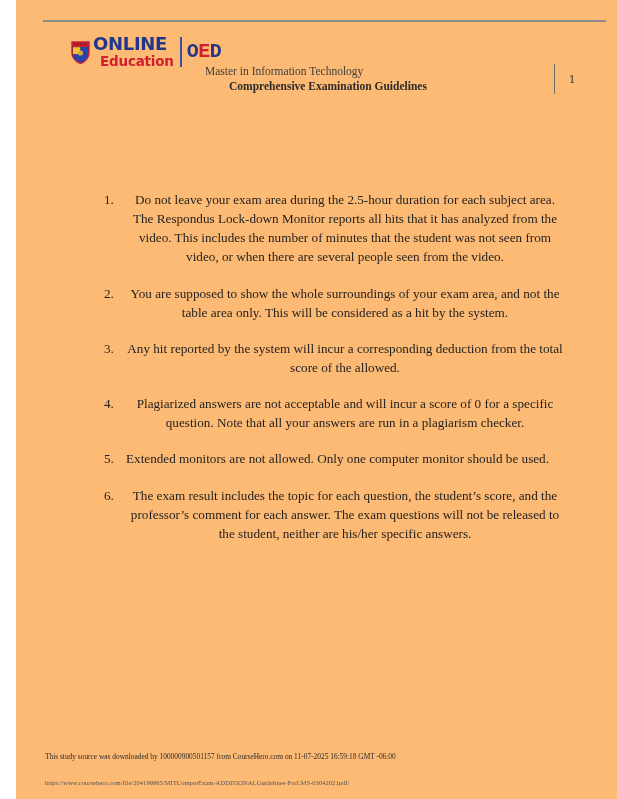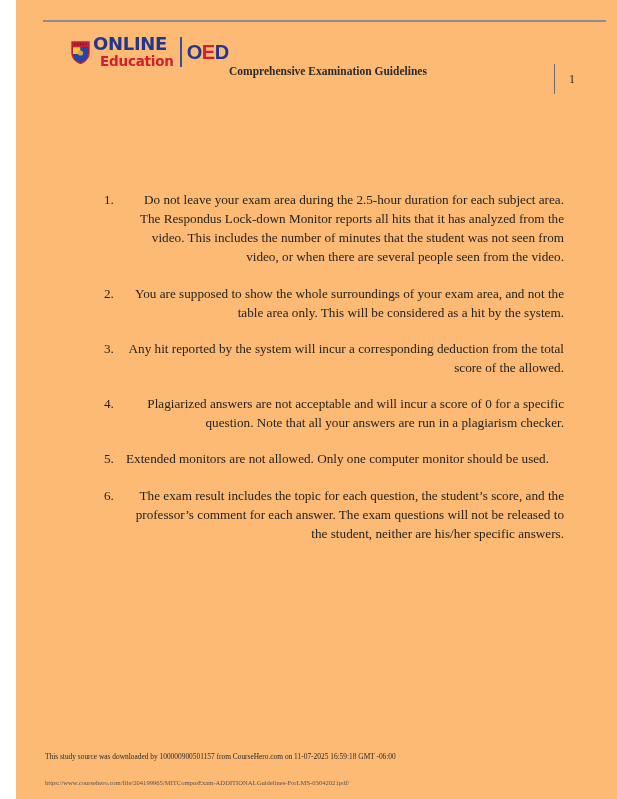--- a/index.html
+++ b/index.html
@@ -75,21 +75,21 @@
     margin-left: 7px;
   }
   .logo-divider {
     width: 2px;
     height: 30px;
     background: #3a4fa0;
     margin: 0 5px 0 6px;
     flex: none;
   }
   .word-oed {
-    font-family: Liberation Sans, sans-serif;
+    font-family: Liberation Mono, monospace;
     font-size: 20px;
     font-weight: bold;
     letter-spacing: -0.5px;
     line-height: 1;
   }
   .oed-o { color: #22368c; }
   .oed-e { color: #cf2030; }
   .oed-d { color: #22368c; }
 
   
@@ -157,21 +157,21 @@
     width: 22px;
     flex: none;
     font-size: 13.2px;
     line-height: 1.45;
     color: #1f1f1f;
   }
   .guideline-text {
     font-size: 13.2px;
     line-height: 1.45;
     color: #1f1f1f;
-    text-align: right;
+    text-align: center;
     max-width: 438px;
   }
 
   
   .footer-downloaded {
     position: absolute;
     left: 29px;
     top: 752px;
     font-family: "Liberation Serif", serif;
     font-size: 7.4px;
@@ -214,20 +214,21 @@
     <span class="logo-words">
       <span class="word-online">ONLINE</span>
       <span class="word-education">Education</span>
     </span>
     <span class="logo-divider"></span>
     <span class="word-oed"><span class="oed-o">O</span><span class="oed-e">E</span><span class="oed-d">D</span></span>
   </div>
 
   <div class="doc-header">
     <div class="header-titles">
+      <div class="header-line1">Master in Information Technology</div>
       <div class="header-line2">Comprehensive Examination Guidelines</div>
     </div>
     <div class="header-pageno-wrap">
       <div class="header-vrule"></div>
       <div class="header-pageno">1</div>
     </div>
   </div>
 
 
   <ol class="guidelines">

